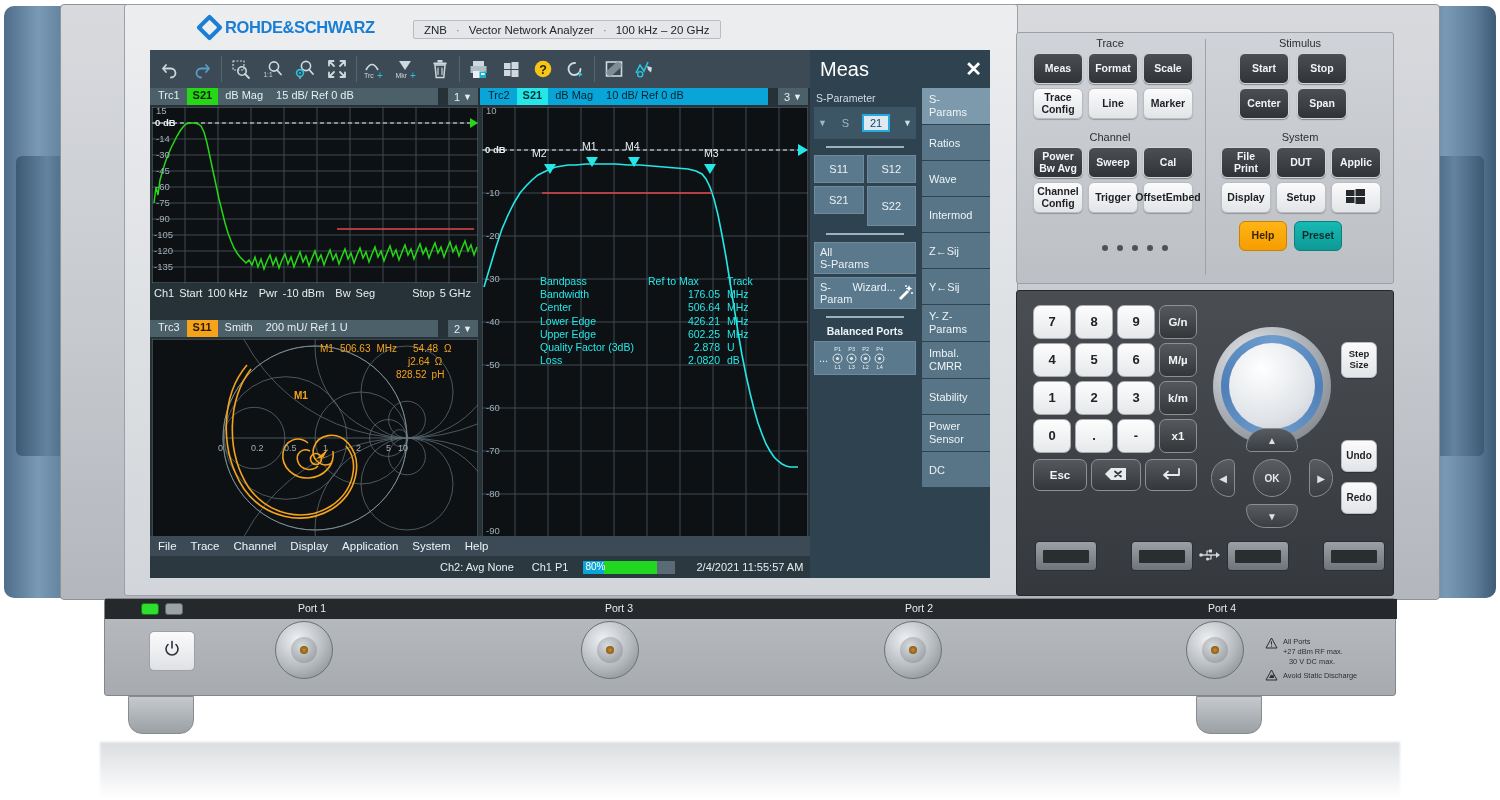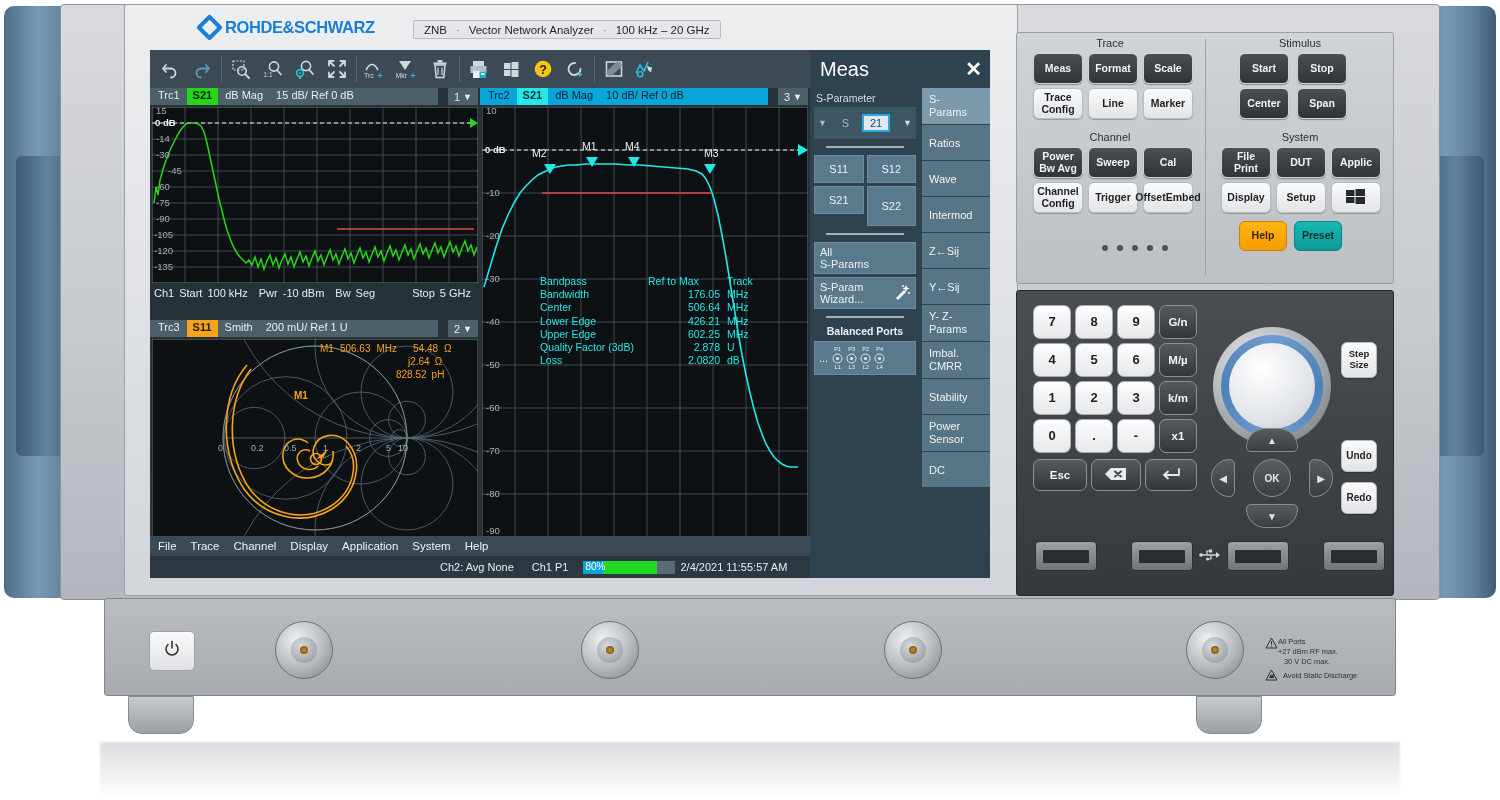--- a/index.html
+++ b/index.html
@@ -457,21 +457,21 @@
           <line x1="0" y1="16" x2="318" y2="16" stroke="#e8f1f5" stroke-width="1.2" stroke-dasharray="4 3"></line>
           <polyline points="318,11 326,16 318,21" fill="#25d715"></polyline>
           <polyline fill="none" stroke="#25d715" stroke-width="1.5" points="2,96 4,80 6,88 8,73 10,66 13,56 16,48 19,41 22,35 25,29 28,24 31,20 34,17 37,16 40,16 43,16 46,17 49,19 52,25 55,36 58,50 61,64 64,78 67,92 70,104 73,116 76,126 79,134 82,141 85,146 88,150 91,153 94,156 97,153 100,158 103,150 106,160 109,152 112,162 115,154 118,148 121,158 124,151 127,161 130,153 133,147 136,157 139,150 142,160 145,152 148,145 151,155 154,149 157,159 160,151 163,144 166,154 169,148 172,158 175,150 178,143 181,153 184,147 187,157 190,149 193,142 196,152 199,146 202,156 205,148 208,141 211,151 214,145 217,155 220,147 223,140 226,150 229,144 232,154 235,146 238,139 241,149 244,143 247,153 250,145 253,138 256,148 259,142 262,152 265,144 268,137 271,147 274,141 277,151 280,143 283,136 286,146 289,140 292,150 295,142 298,135 301,145 304,139 307,149 310,141 313,134 316,144 319,138 322,148 325,140"></polyline>
           <line x1="185" y1="122" x2="322" y2="122" stroke="#e04a4a" stroke-width="1.4"></line>
           <rect x="0" y="0" width="326" height="176" fill="none" stroke="#6b7a82" stroke-width="1"></rect>
         </svg>
         <div class="axis-lbl" style="left:4px;top:-2px;">15</div>
         <div class="axis-lbl white" style="left:3px;top:10px;">0 dB</div>
         <div class="axis-lbl" style="left:4px;top:26px;">-14</div>
         <div class="axis-lbl" style="left:4px;top:42px;">-30</div>
-        <div class="axis-lbl" style="left:4px;top:58px;margin-left:12px;">-45</div>
+        <div class="axis-lbl" style="left:4px;top:58px;">-45</div>
         <div class="axis-lbl" style="left:4px;top:74px;">-60</div>
         <div class="axis-lbl" style="left:4px;top:90px;">-75</div>
         <div class="axis-lbl" style="left:4px;top:106px;">-90</div>
         <div class="axis-lbl" style="left:2px;top:122px;">-105</div>
         <div class="axis-lbl" style="left:2px;top:138px;">-120</div>
         <div class="axis-lbl" style="left:2px;top:154px;">-135</div>
       </div>
 
       <div class="footer-row" style="left:4px;top:196px;width:322px;">
         <span>Ch1</span>
@@ -696,21 +696,21 @@
       <span>Help</span>
     </div>
 
     <div id="statusbar">
       <span style="margin-left:290px;">Ch2: Avg None</span>
       <span style="margin-left:18px;">Ch1 P1</span>
       <span style="margin-left:14px;position:relative;display:inline-block;width:92px;height:13px;background:#5a6b75;">
         <span style="position:absolute;left:0;top:0;height:13px;width:74px;background:linear-gradient(90deg,#0aa5d8 0 28%,#1fd81f 28% 100%);"></span>
         <span style="position:absolute;left:3px;top:0px;font-size:10px;color:#ffffff;">80%</span>
       </span>
-      <span style="margin-left:6px;">2/4/2021 11:55:57 AM</span>
+      <span style="margin-left:22px;">2/4/2021 11:55:57 AM</span>
     </div>
 
     <div id="meas-panel">
       <div id="meas-head">
         <span class="ttl">Meas</span>
         <span class="x">✕</span>
       </div>
 
       <div style="position:absolute;left:0;top:38px;width:110px;">
         <div class="sp-label">S-Parameter</div>
@@ -726,21 +726,21 @@
           <div class="sp-btn" style="height:28px;justify-content:center;">S12</div>
           <div class="sp-btn" style="height:28px;justify-content:center;">S21</div>
           <div class="sp-btn" style="height:40px;justify-content:center;">S22</div>
         </div>
         <div class="divider-line" style="margin:7px 16px;"></div>
         <div class="sp-btn" style="margin:0 4px;height:32px;flex-direction:column;align-items:flex-start;justify-content:center;padding-left:5px;line-height:12px;">
           <span>All</span>
           <span>S-Params</span>
         </div>
         <div class="sp-btn" style="margin:3px 4px 0 4px;height:32px;justify-content:space-between;padding:0 4px 0 5px;">
-          <span style="display:flex;flex-direction:column;line-height:12px;">
+          <span style="display:flex;flex-direction:row;line-height:12px;">
             <span>S-Param</span>
             <span>Wizard...</span>
           </span>
           <span>
             <svg width="18" height="18" viewBox="0 0 18 18">
                 <path d="M3 15 L11 7 L13 9 L5 17 Z" fill="#ffffff"></path>
                 <path d="M13 2 l1 2.5 2.5 1 -2.5 1 -1 2.5 -1 -2.5 -2.5 -1 2.5 -1 Z" fill="#ffffff"></path>
                 <circle cx="16" cy="10" r="1" fill="#fff"></circle>
                 <circle cx="10" cy="3" r="0.9" fill="#fff"></circle>
               </svg>
@@ -967,20 +967,28 @@
   </div>
   <div class="navpad-arm" style="left:1309px;top:459px;width:24px;height:38px;border-radius:6px 20px 20px 6px;">
     <span>▶</span>
   </div>
   <div class="navpad-arm" style="left:1246px;top:504px;width:52px;height:24px;border-radius:6px 6px 24px 24px;">
     <span>▼</span>
   </div>
   <div id="nav-ok">OK</div>
 
   <div id="portpanel">
+    <div id="portstrip">
+      <span class="led" style="left:36px;background:#2ee02e;border:1px solid #177a17;"></span>
+      <span class="led" style="left:60px;background:#9aa3a8;border:1px solid #5e6468;"></span>
+      <span class="port-lbl" style="left:193px;">Port 1</span>
+      <span class="port-lbl" style="left:500px;">Port 3</span>
+      <span class="port-lbl" style="left:800px;">Port 2</span>
+      <span class="port-lbl" style="left:1103px;">Port 4</span>
+    </div>
 
     <div id="power-btn">
       <span>
         <svg width="18" height="18" viewBox="0 0 18 18">
             <path d="M5 4.5 A6 6 0 1 0 13 4.5" stroke="#2f3337" stroke-width="1.6" fill="none" stroke-linecap="round"></path>
             <line x1="9" y1="1.5" x2="9" y2="8" stroke="#2f3337" stroke-width="1.6" stroke-linecap="round"></line>
           </svg>
       </span>
     </div>
 
@@ -999,21 +1007,21 @@
           <div class="pin"></div>
         </div>
       </div>
     <div class="connector" style="left:1081px;top:22px;">
         <div class="inner">
           <div class="pin"></div>
         </div>
       </div>
 
     <div id="warn-box">
-      <div style="display:flex;align-items:flex-start;">
+      <div style="display:flex;gap:5px;align-items:flex-start;">
         <span>
           <svg width="13" height="12" viewBox="0 0 13 12">
               <path d="M6.5 1 L12 11 H1 Z" fill="none" stroke="#2c2f32" stroke-width="1"></path>
               <path d="M6.5 4.3 V7.6" stroke="#2c2f32" stroke-width="1"></path>
               <circle cx="6.5" cy="9.2" r="0.6" fill="#2c2f32"></circle>
             </svg>
         </span>
         <span style="display:flex;flex-direction:column;">
           <span>All Ports</span>
           <span>+27 dBm RF max.</span>

